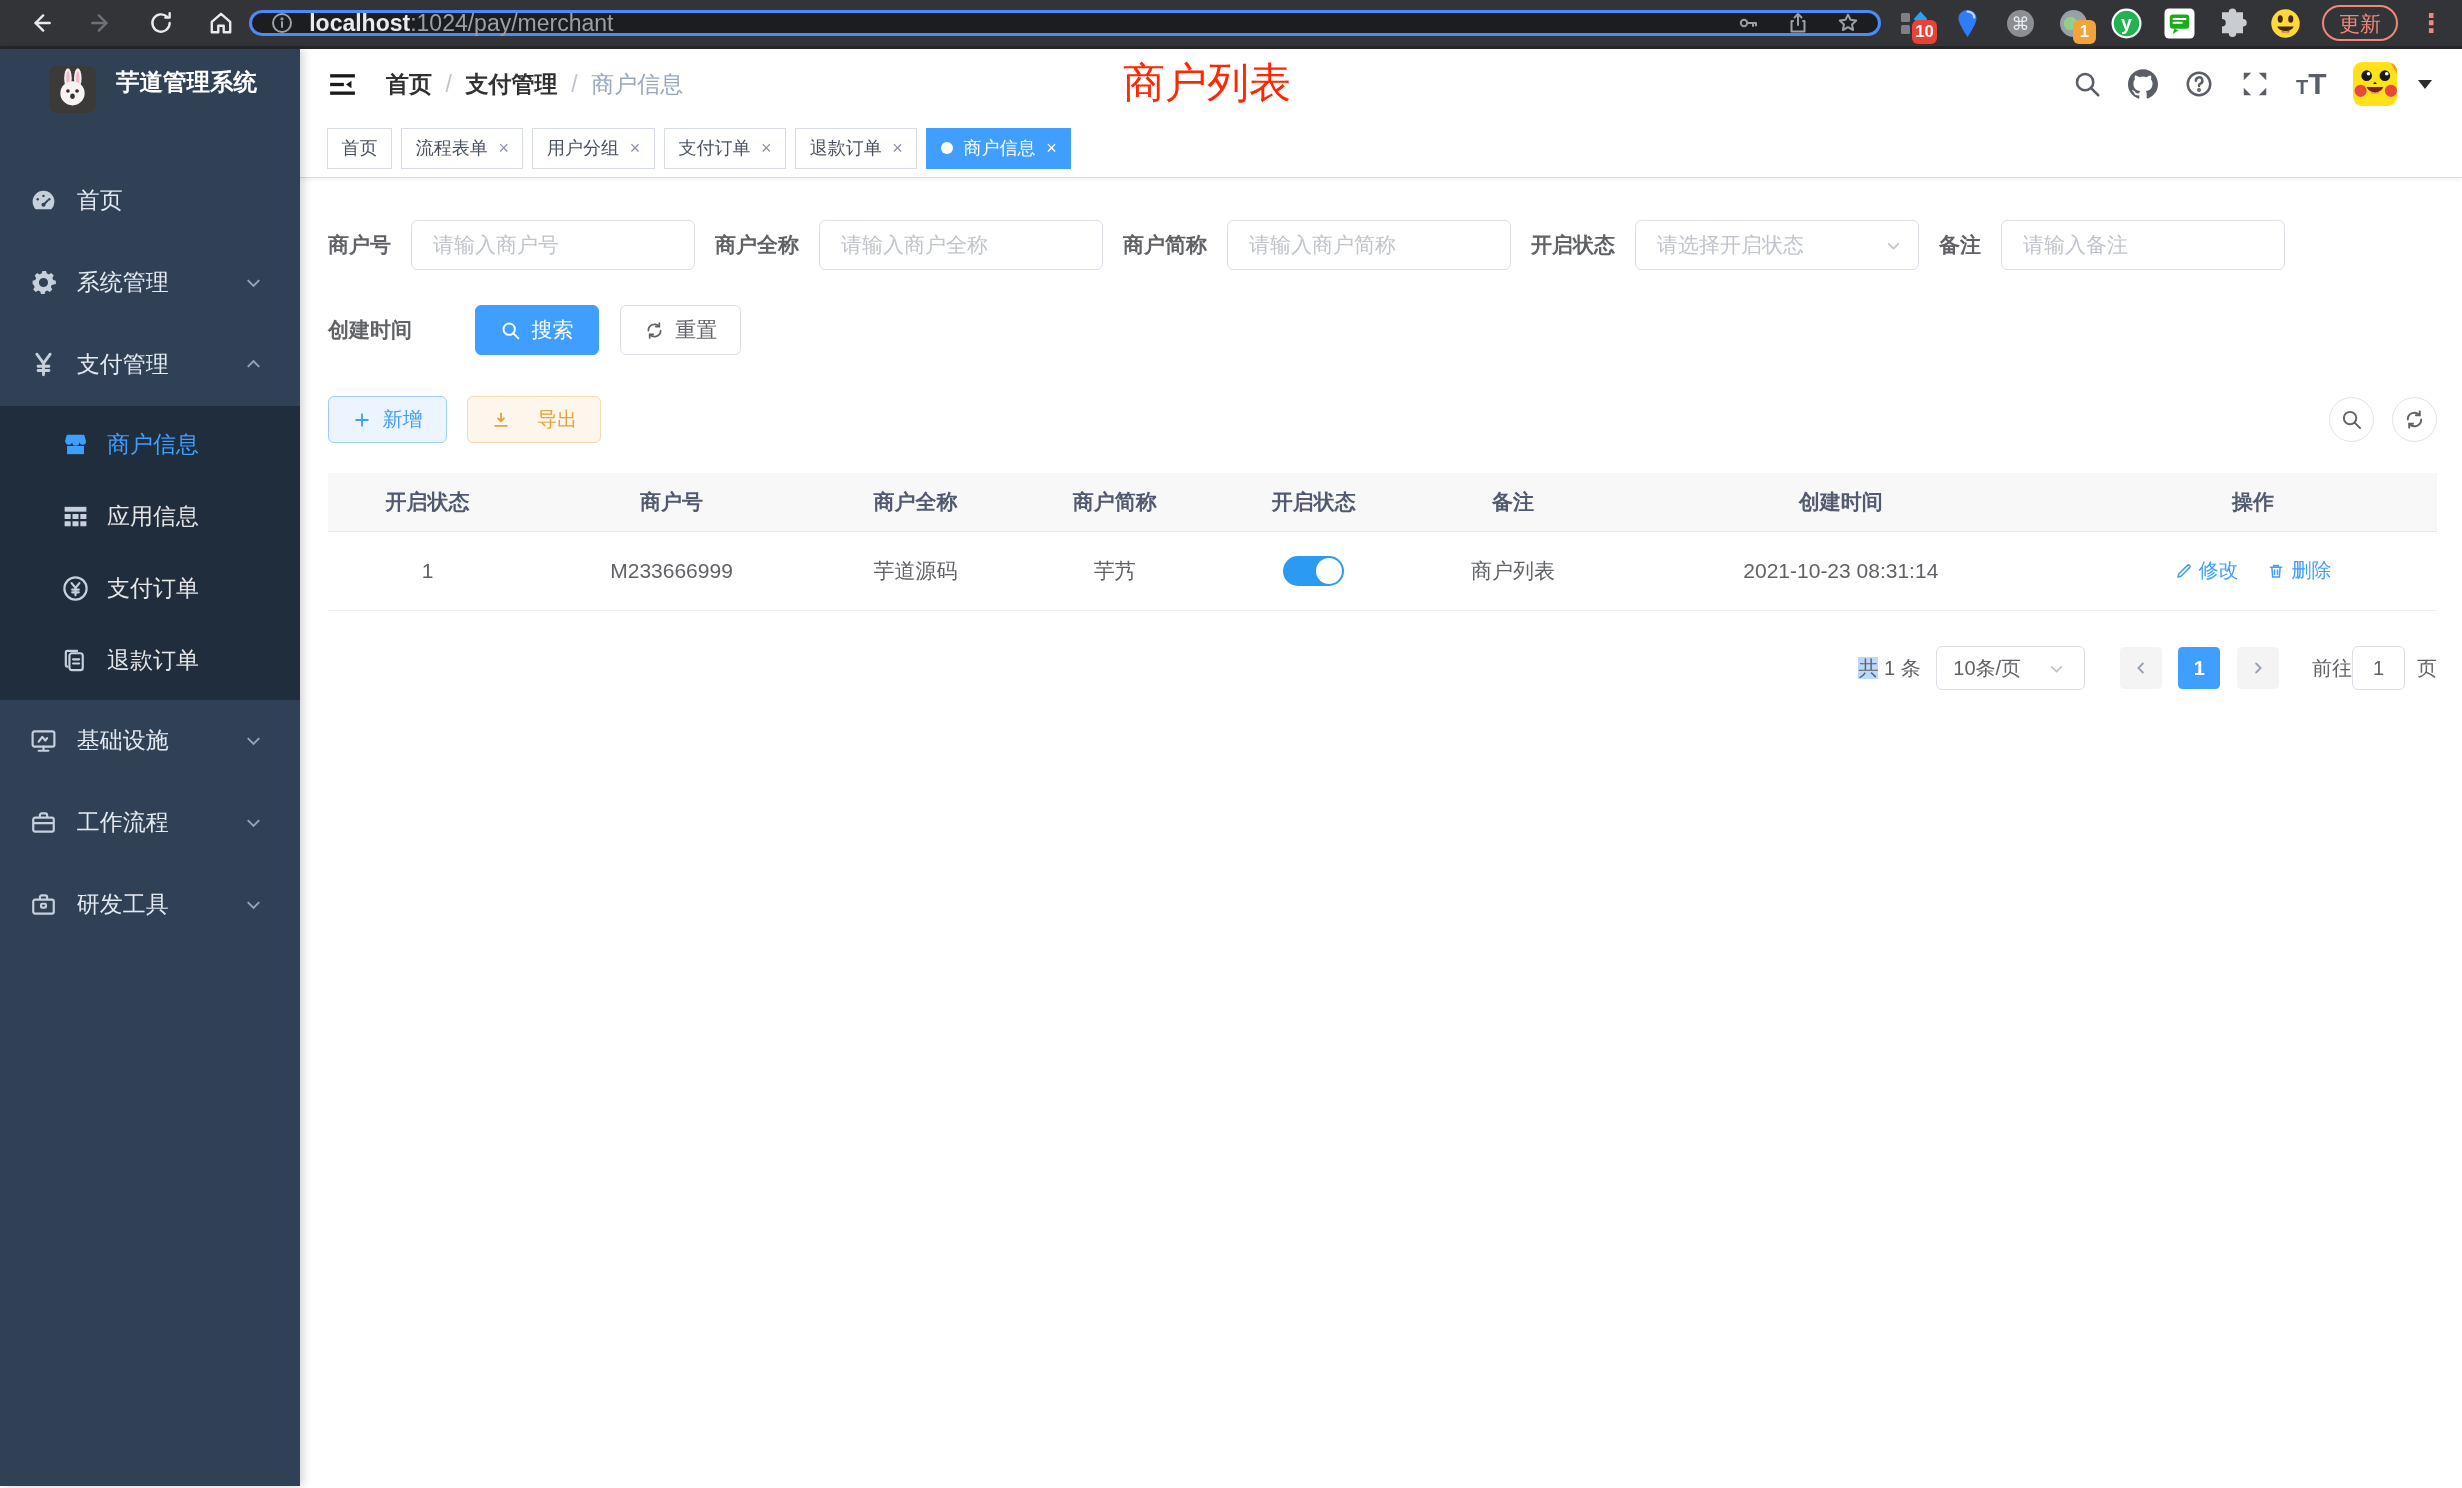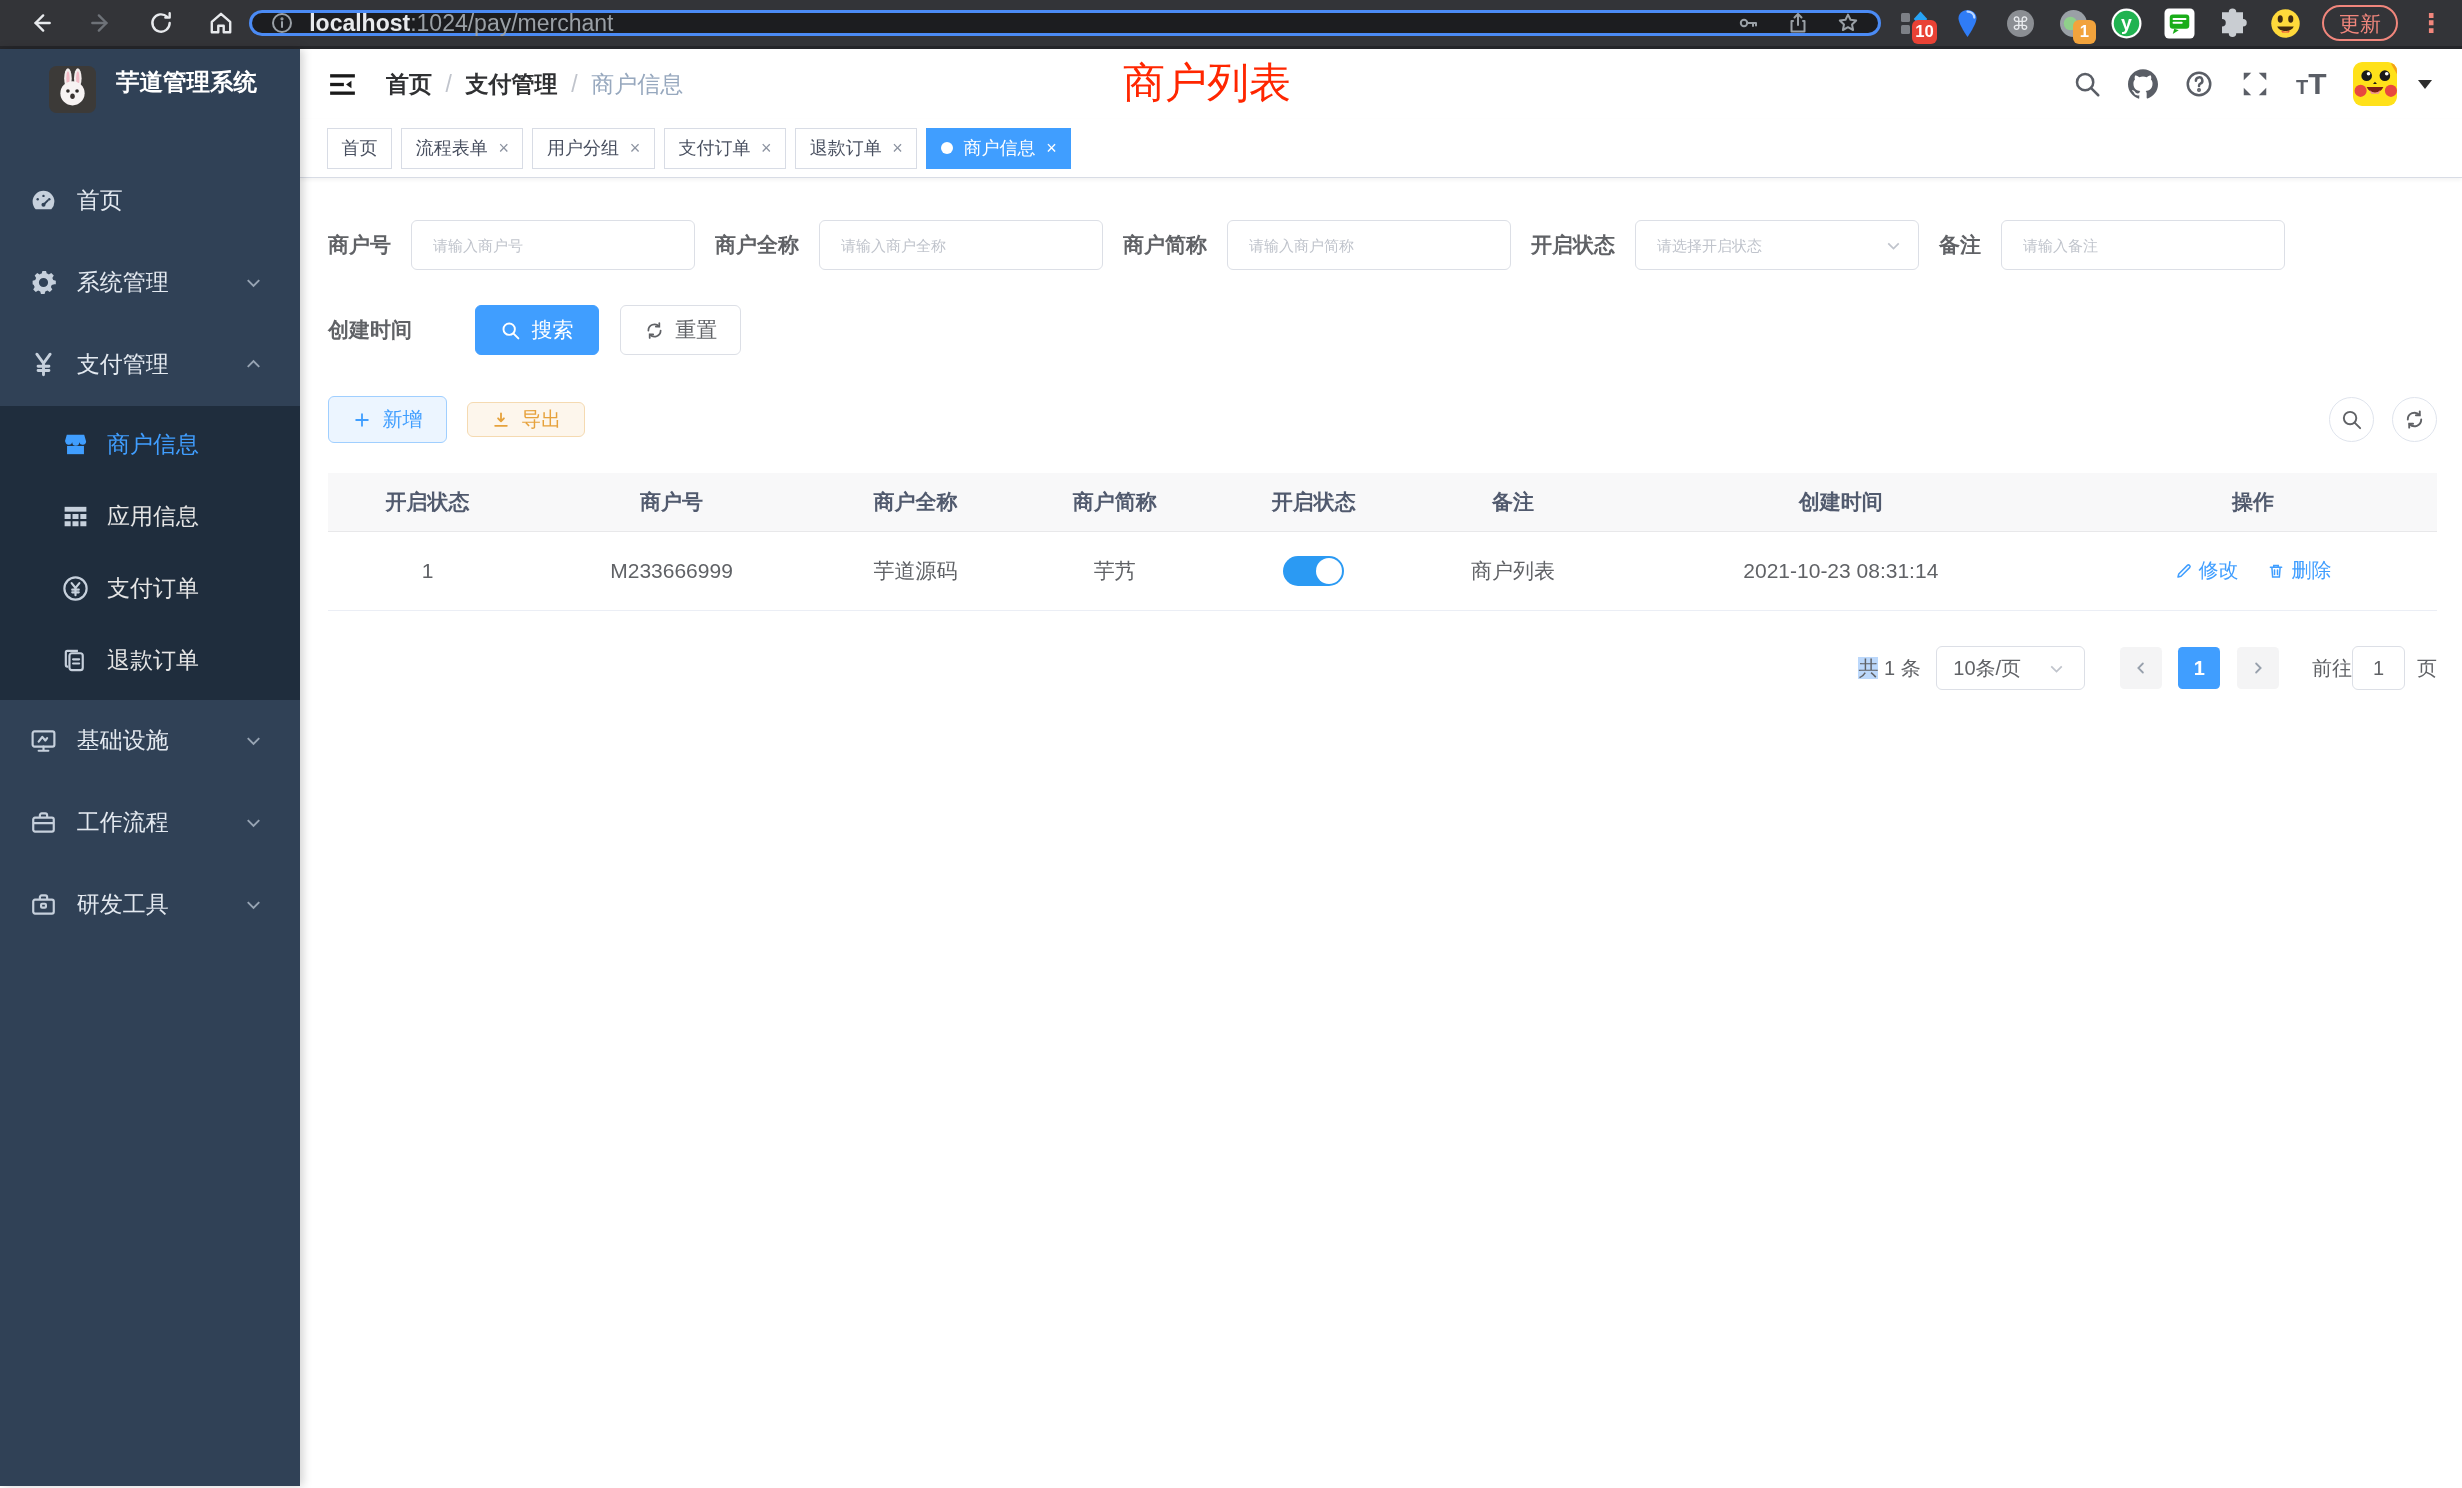--- a/index.html
+++ b/index.html
@@ -76,35 +76,35 @@
   .tag.active{background:var(--accent,#409eff);border-color:var(--accent,#409eff);color:#fff;}
   .tag.active .x{color:#fff;}
   .tag .dot{width:12px;height:12px;border-radius:50%;background:#fff;margin-right:10.6px;}
 
   
   .content{padding:0 25px 0 28px;flex:1;}
   .form-row{display:flex;align-items:center;margin-top:42px;}
   .fi{display:flex;align-items:center;margin-right:20px;}
   .fi label{font-size:21px;font-weight:700;color:#606266;margin-right:20px;white-space:nowrap;}
   .inp{position:relative;width:284px;height:50px;border:1.5px solid #dcdfe6;border-radius:6px;display:flex;align-items:center;box-sizing:border-box;background:#fff;}
-  .inp input{border:none;outline:none;background:transparent;width:100%;font-size:15px;color:#606266;padding:0 21px;font-family:inherit;}
+  .inp input{border:none;outline:none;background:transparent;width:100%;font-size:21px;color:#606266;padding:0 21px;font-family:inherit;}
   .inp input::placeholder{color:#c0c4cc;}
   .inp .selchev{position:absolute;right:13.6px;color:#c0c4cc;display:flex;}
   .selchev svg{width:21px;height:21px;}
   .daterange{width:364px;height:50px;border:1.5px solid #dcdfe6;border-radius:6px;display:flex;align-items:center;padding:0 16.7px;box-sizing:border-box;font-size:21px;color:#c0c4cc;}
   .daterange .cal{display:flex;margin-right:13.6px;color:#c0c4cc;}
   .daterange .cal svg{width:24px;height:24px;}
   .daterange .dsep{color:#606266;margin:0 20px;}
   .btn{display:inline-flex;align-items:center;justify-content:center;height:50px;border-radius:6px;font-size:21px;cursor:pointer;box-sizing:border-box;white-space:nowrap;}
   .btn svg{width:21px;height:21px;margin-right:10.6px;}
   .btn-search{background:var(--accent,#409eff);color:#fff;border:1.5px solid var(--accent,#409eff);padding:0 24px;margin-left:23px;}
   .btn-reset{background:#fff;color:#606266;border:1.5px solid #dcdfe6;padding:0 23px;margin-left:21px;}
   .toolbar-row{display:flex;align-items:center;margin-top:41px;}
   .btn-add{height:47px;background:#ecf5ff;color:var(--accent,#409eff);border:1.5px solid #a0cfff;padding:0 23px;font-size:20px;}
-  .btn-export{height:35px;background:#fdf6ec;color:var(--warning,#e6a23c);border:1.5px solid #f5dab1;padding:0 23px;font-size:20px;margin-left:20px;}
+  .btn-export{height:47px;background:#fdf6ec;color:var(--warning,#e6a23c);border:1.5px solid #f5dab1;padding:0 23px;font-size:20px;margin-left:20px;gap:16px;}
   .btn-add svg,.btn-export svg{width:20px;height:20px;}
   .tool-right{margin-left:auto;display:flex;gap:18px;}
   .circ{width:45px;height:45px;border-radius:50%;border:1.5px solid #dfe4ed;display:flex;align-items:center;justify-content:center;color:#606266;background:#fff;cursor:pointer;box-sizing:border-box;}
   .circ svg{width:23px;height:23px;}
 
   table.grid{width:100%;border-collapse:collapse;margin-top:30px;}
   .grid th{height:56px;background:#f8f8f9;color:#515a6e;font-size:21px;font-weight:700;text-align:center;border-bottom:1.5px solid #e8e8ea;}
   .grid td{height:76px;font-size:21px;color:#606266;text-align:center;border-bottom:1.5px solid #ebeef5;}
   .switch{display:inline-block;width:61px;height:30px;border-radius:15px;background:#2b9af3;position:relative;cursor:pointer;vertical-align:middle;}
   .switch .knob{position:absolute;top:2.3px;right:2.3px;width:26px;height:26px;border-radius:50%;background:#fff;}

